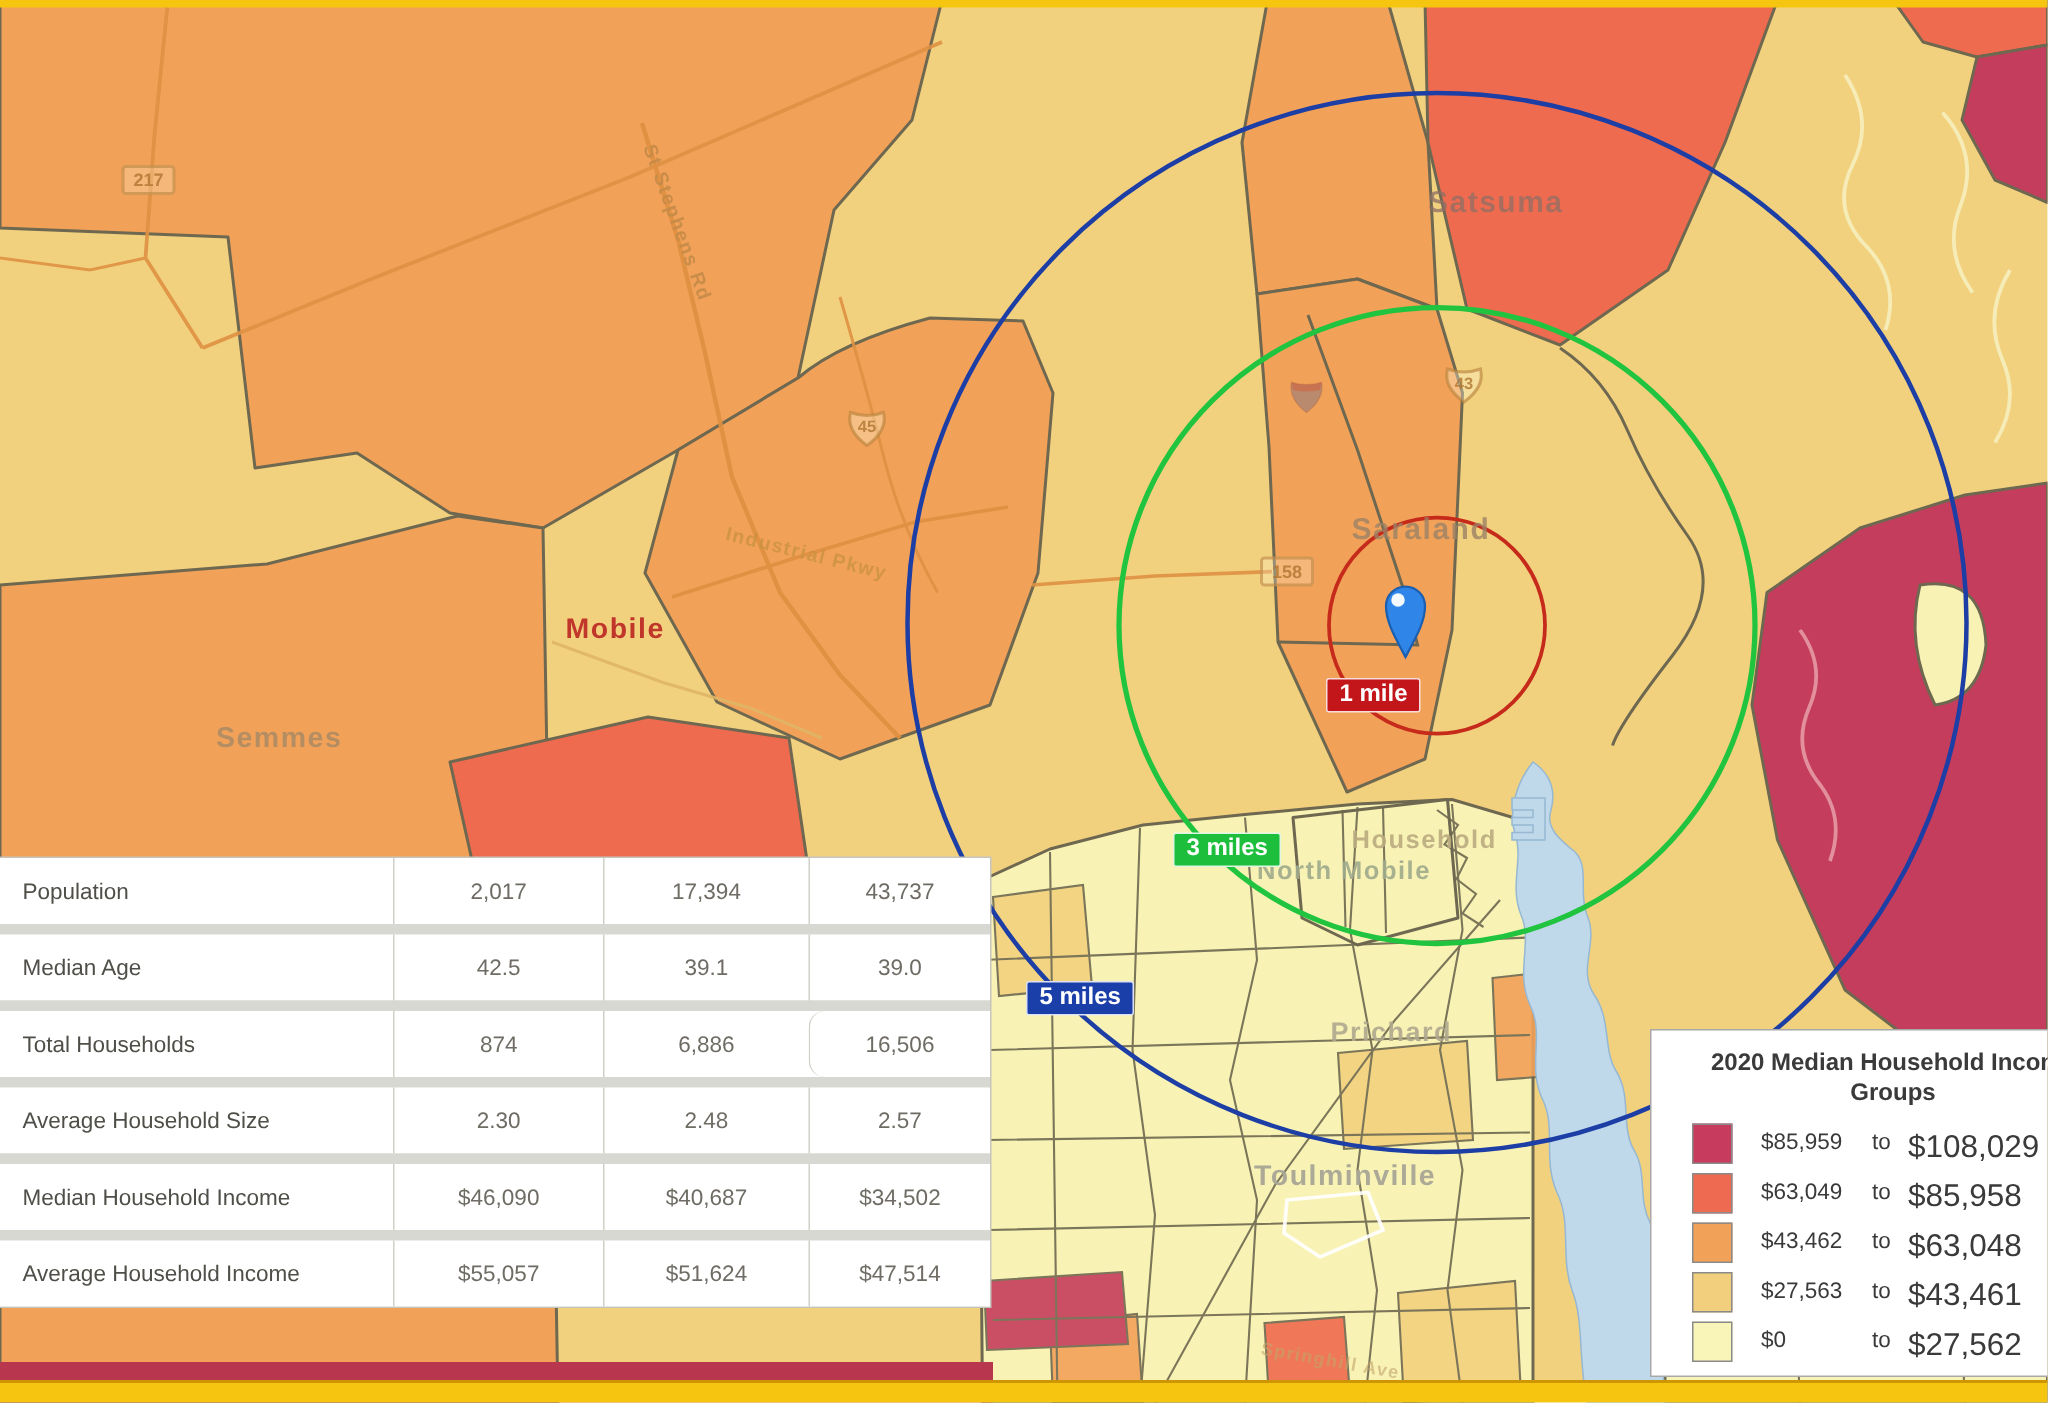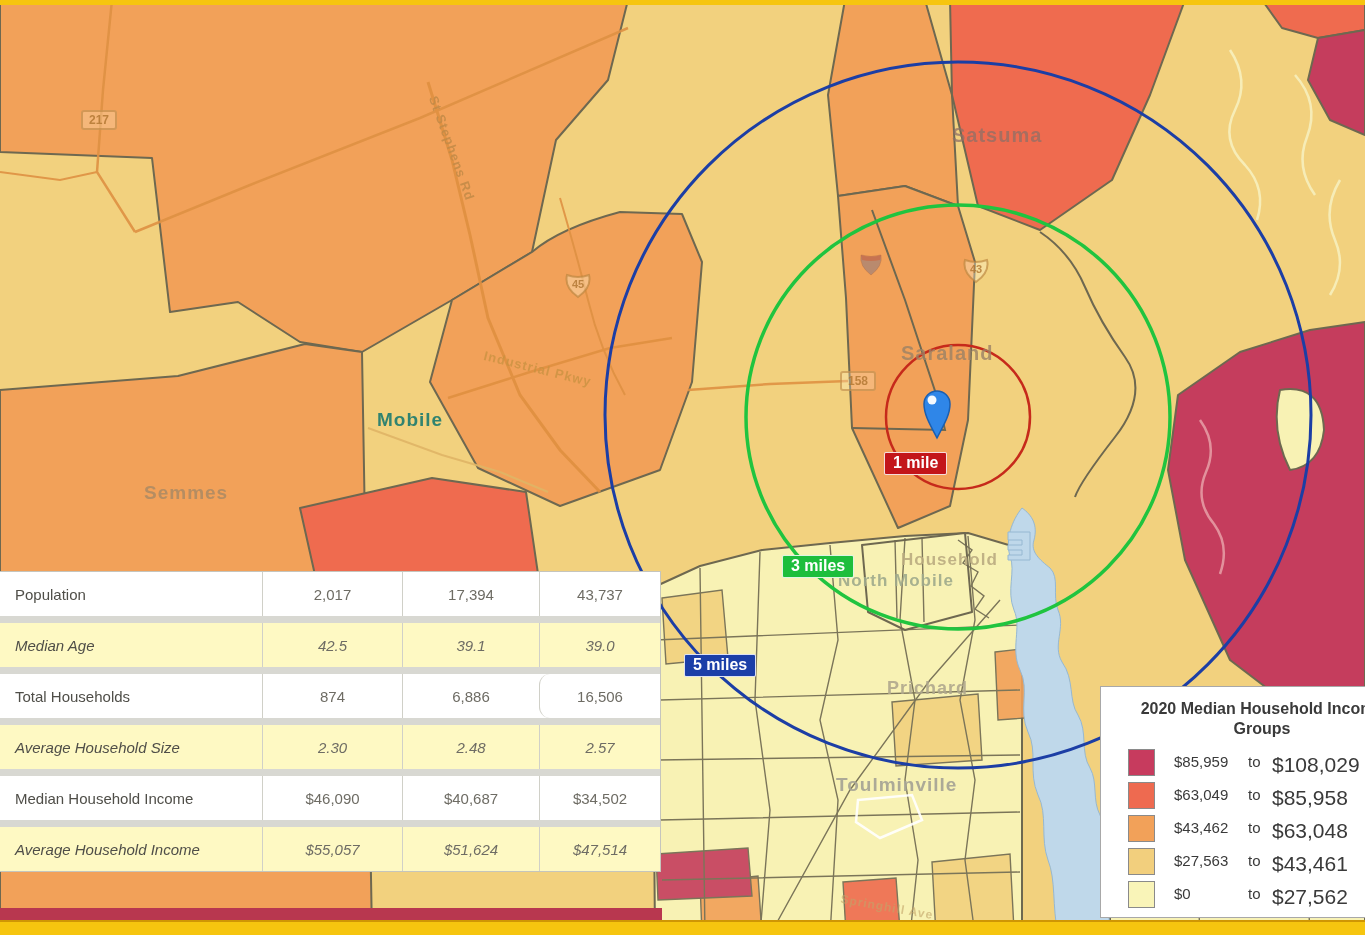--- a/index.html
+++ b/index.html
@@ -23,21 +23,21 @@
                color:rgba(175,116,48,.8);font-size:12px;font-weight:700;}
   
   #demo-table{position:absolute;left:0;top:572px;width:660px;z-index:4;
               background:#D8D8D2;box-shadow:0 0 0 1px #c5c5bd;}
   .t-header{display:flex;background:#4C6A28;height:48px;align-items:center;}
   .t-hcell{color:#fff;font-weight:700;font-size:15px;box-sizing:border-box;
            display:flex;align-items:center;justify-content:center;height:100%;
            border-left:1px solid rgba(255,255,255,.35);}
   .t-hcell:first-child{justify-content:flex-start;padding-left:15px;border-left:none;}
   .t-row{display:flex;height:44px;align-items:center;background:#fff;}
-  .t-row.alt{background:#fef9c3;font-style:italic;}
+  .t-row.alt{background:#ffffff;}
   .t-sep{height:7px;background:#D8D8D2;}
   .t-cell{box-sizing:border-box;font-size:15px;color:#6E6C64;height:100%;
           display:flex;align-items:center;justify-content:center;
           border-left:1px solid #d0d0c8;}
   .t-cell.lbl{justify-content:flex-start;padding-left:15px;color:#4F4E48;border-left:none;}
   
   #legend{position:absolute;left:1100px;top:686px;width:324px;height:232px;z-index:4;
           background:#fff;border:1px solid #a8a8a8;box-sizing:border-box;padding:12px 0 0 0;}
   #legend-title{font-size:16px;font-weight:700;color:#3a3a3a;text-align:center;line-height:20px;}
   .lg-item{position:relative;height:33px;}
@@ -129,36 +129,36 @@
 
   <g>
     <path d="M937,438 C929,423 924,414 924,404 a13,13 0 1 1 26,0 c0,10 -5,19 -13,34 z" fill="#2F86E8" stroke="#1B5FB0" stroke-width="1.5"></path>
     <circle cx="932" cy="400" r="4.5" fill="#fff" opacity="0.95"></circle>
   </g>
 </svg>
 
 <div id="map-overlays">
     <div class="map-label" style="left: 952px; top: 124px; font-size: 20px; color: rgb(143, 111, 102); opacity: 0.75;">Satsuma</div>
     <div class="map-label" style="left: 901px; top: 342px; font-size: 20px; color: rgb(155, 130, 102); opacity: 0.8;">Saraland</div>
-    <div class="map-label" style="left: 377px; top: 409px; font-size: 19px; color: #0f766e; opacity: 0.85;">Mobile</div>
+    <div class="map-label" style="left: 377px; top: 409px; font-size: 19px; color: #b91c1c; opacity: 0.85;">Mobile</div>
     <div class="map-label" style="left: 144px; top: 482px; font-size: 19px; color: rgb(171, 138, 100); opacity: 0.85;">Semmes</div>
     <div class="map-label" style="left: 901px; top: 550px; font-size: 17px; color: rgb(187, 172, 128); opacity: 0.9;">Household</div>
     <div class="map-label" style="left: 838px; top: 571px; font-size: 17px; color: rgb(159, 170, 140); opacity: 0.9;">North Mobile</div>
     <div class="map-label" style="left: 887px; top: 678px; font-size: 18px; color: rgb(176, 168, 142); opacity: 0.9;">Prichard</div>
     <div class="map-label" style="left: 836px; top: 774px; font-size: 19px; color: rgb(168, 166, 150); opacity: 0.95;">Toulminville</div>
     <div class="map-label" style="left: 440px; top: 94px; font-size: 13px; color: rgb(194, 138, 71); opacity: 0.85; transform: rotate(70deg);">St Stephens Rd</div>
     <div class="map-label" style="left: 486px; top: 348px; font-size: 13px; color: rgb(200, 145, 64); opacity: 0.75; transform: rotate(14deg);">Industrial Pkwy</div>
     <div class="map-label" style="left: 842px; top: 892px; font-size: 12px; color: rgb(194, 164, 105); opacity: 0.6; transform: rotate(10deg);">Springhill Ave</div>
     <div class="shield" style="left: 81px; top: 110px;"><span class="shield-rect">217</span></div>
     <div class="shield" style="left: 563px; top: 272px;"><svg width="30" height="28" viewBox="0 0 30 28">
       <path d="M4,3 Q15,7 26,3 Q29,15 15,25 Q1,15 4,3 Z" fill="rgba(255,245,215,.35)" stroke="rgba(186,132,62,.65)" stroke-width="2"></path>
       <text x="15" y="16" text-anchor="middle" font-size="11" font-weight="bold" fill="rgba(175,116,48,.8)">45</text>
       </svg></div>
     <div class="shield" style="left: 840px; top: 371px;"><span class="shield-rect">158</span></div>
-    <div class="shield" style="left: 961px; top: 257px;"><svg width="30" height="28" viewBox="0 0 30 28">
+    <div class="shield" style="left: 961px; top: 243px;"><svg width="30" height="28" viewBox="0 0 30 28">
       <path d="M4,3 Q15,7 26,3 Q29,15 15,25 Q1,15 4,3 Z" fill="rgba(255,245,215,.35)" stroke="rgba(186,132,62,.65)" stroke-width="2"></path>
       <text x="15" y="16" text-anchor="middle" font-size="11" font-weight="bold" fill="rgba(175,116,48,.8)">43</text>
       </svg></div>
     <div class="shield" style="left: 858px; top: 252px;"><svg width="26" height="26" viewBox="0 0 26 26" opacity="0.55">
       <path d="M3,3 Q13,6 23,3 Q25,14 13,23 Q1,14 3,3 Z" fill="rgba(55,85,160,.55)" stroke="rgba(120,60,50,.4)"></path>
       <path d="M3,3 Q13,6 23,3 L22,8 Q13,10 4,8 Z" fill="rgba(180,50,40,.6)"></path>
       </svg></div>
     <div class="ring-badge" style="left: 884px; top: 452px; background: rgb(195, 22, 26);">1 mile</div>
     <div class="ring-badge" style="left: 782px; top: 555px; background: rgb(29, 190, 60);">3 miles</div>
     <div class="ring-badge" style="left: 684px; top: 654px; background: rgb(27, 63, 168);">5 miles</div>

